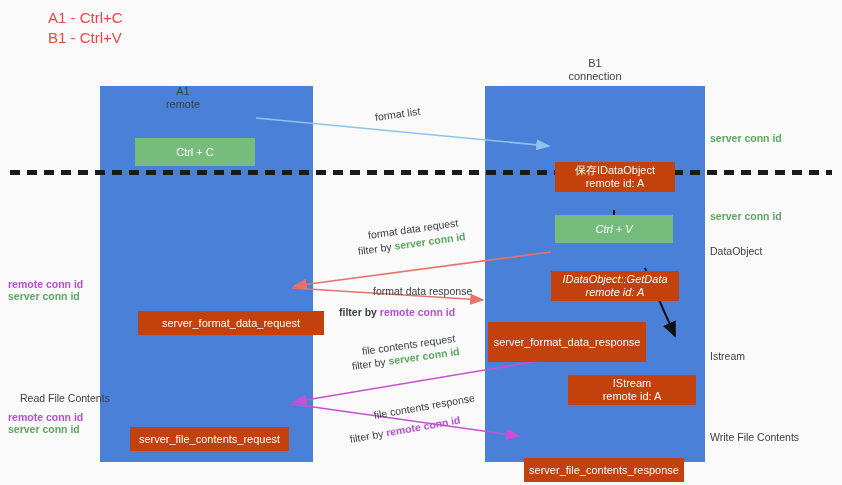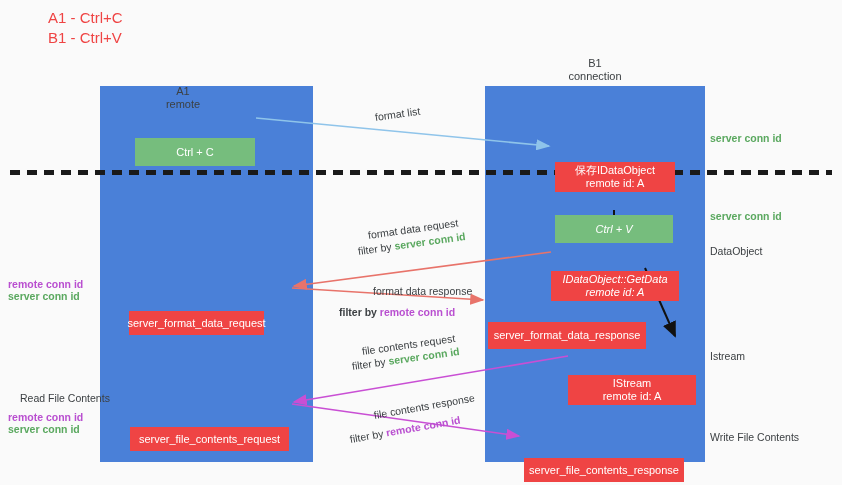--- a/index.html
+++ b/index.html
@@ -37,28 +37,28 @@
 
   
   .box{
     position:absolute;
     display:flex;align-items:center;justify-content:center;
     flex-direction:column;
     color:#ffffff;font-size:11px;line-height:13px;text-align:center;
     box-sizing:border-box;padding:2px 4px;margin-top:34px;
   }
   .green{background:#76bd7d;}
-  .orange{background:#ef4444;}
+  .orange{background:#c2410c;}
 
   #box-ctrlc{left:135px;top:104px;width:120px;height:28px;}
   #box-idataobject{left:555px;top:128px;width:120px;height:30px;}
   #box-ctrlv{left:555px;top:181px;width:118px;height:28px;font-style:italic;}
   #box-getdata{left:551px;top:237px;width:128px;height:30px;font-style:italic;}
-  #box-fmt-req{left:129px;top:277px;width:135px;height:24px;}
-  #box-fmt-resp{left:488px;top:288px;width:158px;height:27px;}
+  #box-fmt-req{left:138px;top:277px;width:186px;height:24px;}
+  #box-fmt-resp{left:488px;top:288px;width:158px;height:40px;}
   #box-istream{left:568px;top:341px;width:128px;height:30px;}
   #box-file-req{left:130px;top:393px;width:159px;height:24px;}
   #box-file-resp{left:524px;top:424px;width:160px;height:24px;}
 
   
   svg.arrows{position:absolute;left:0;top:0;width:842px;height:485px;overflow:visible;}
 
   
   .lbl{position:absolute;font-size:10.5px;line-height:13px;color:#3c4043;white-space:nowrap;}
   .lbl.bold{font-weight:bold;}

